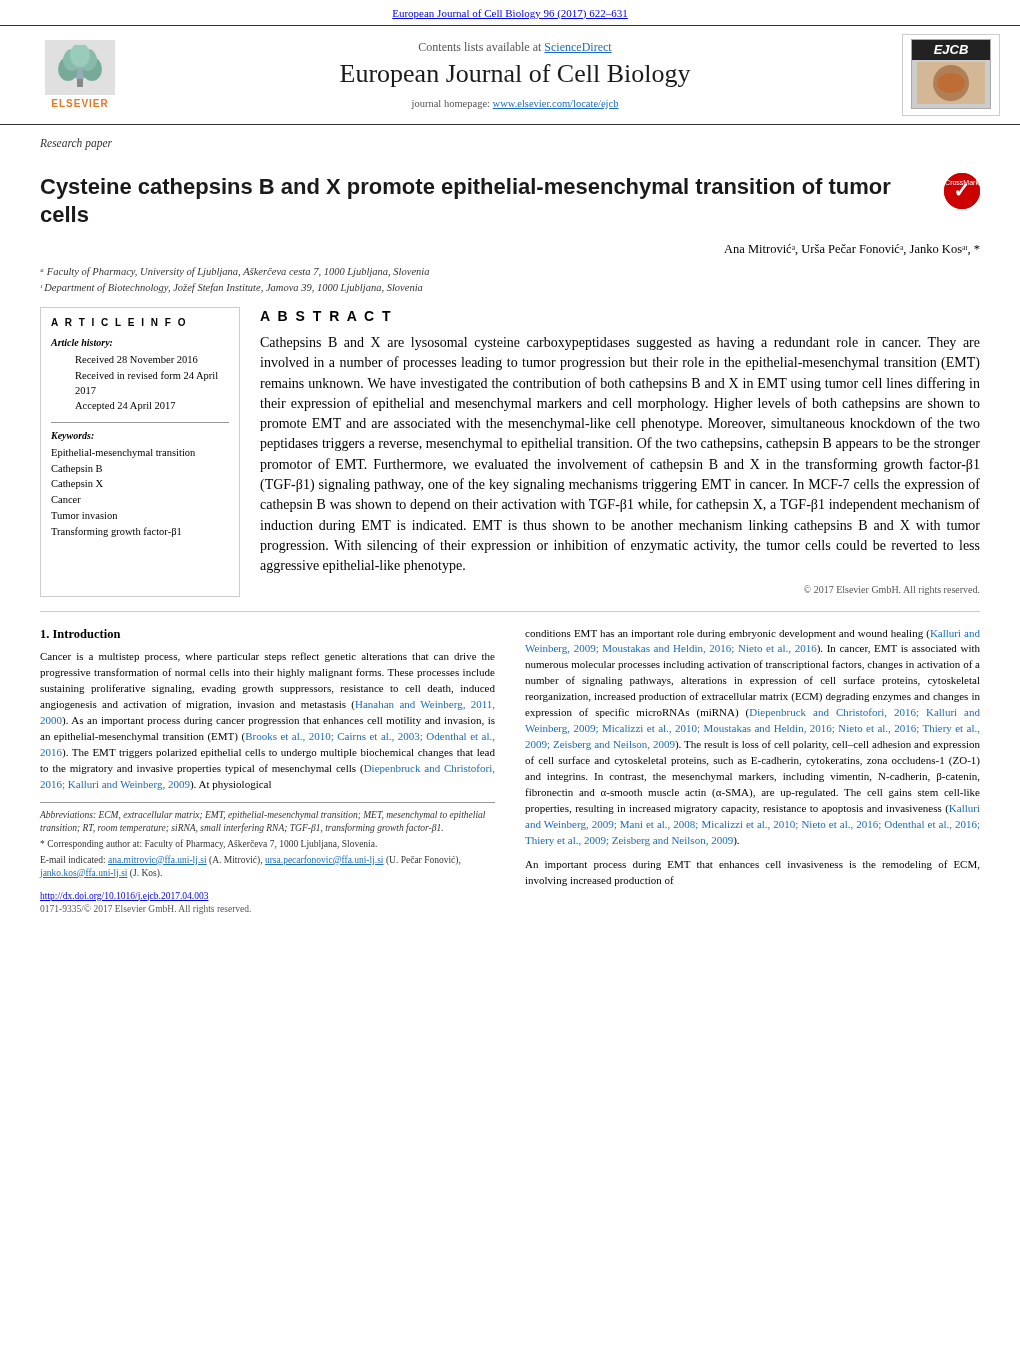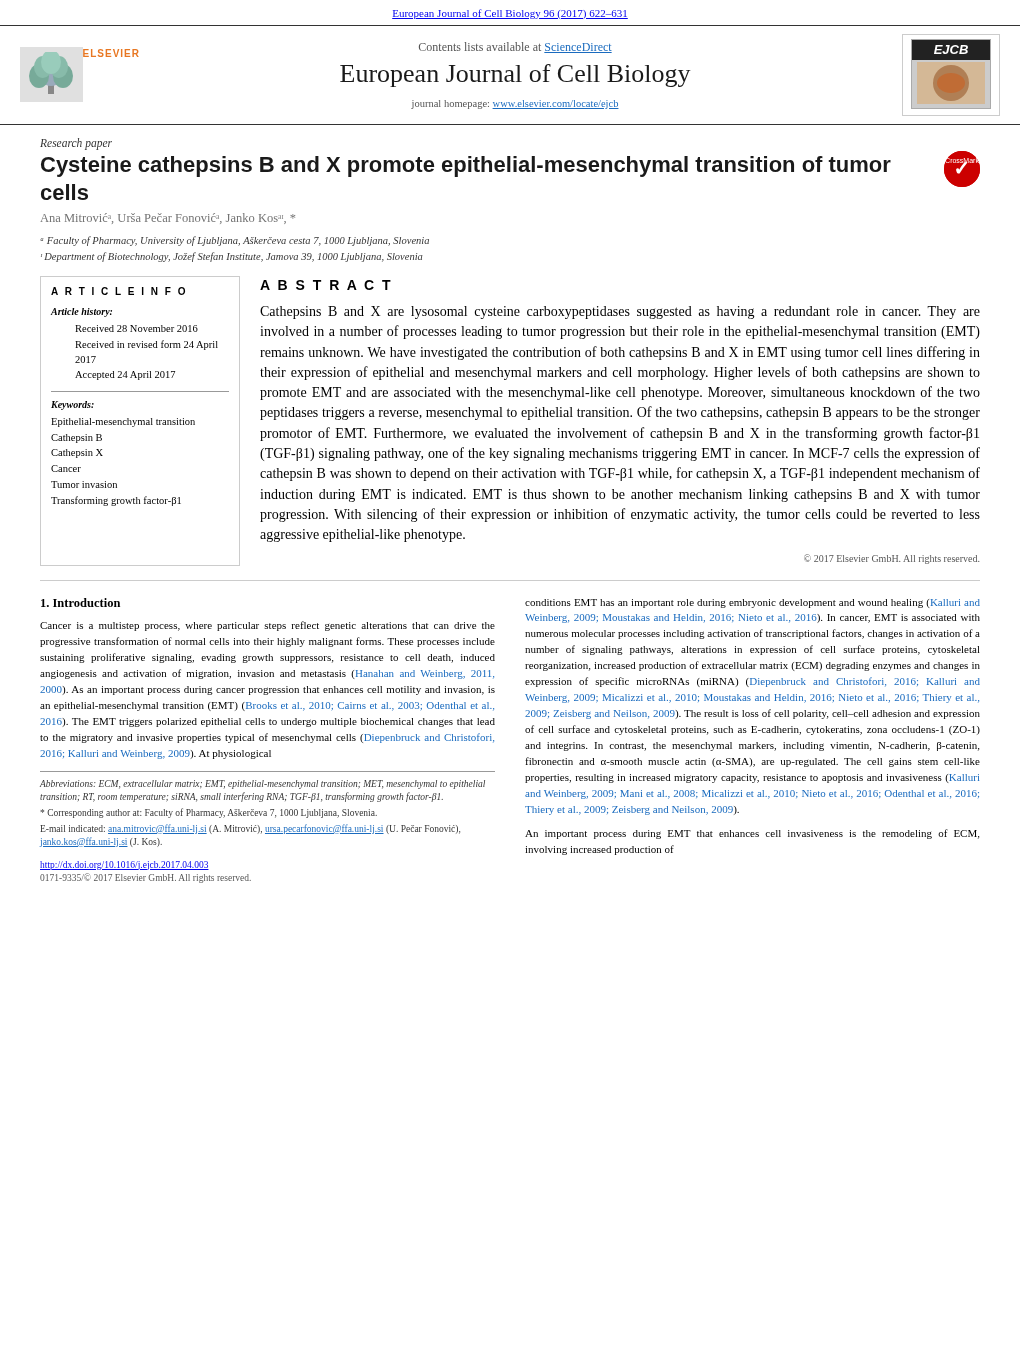--- a/index.html
+++ b/index.html
@@ -83,22 +83,22 @@
       font-weight: bold;
       color: #333;
       font-style: italic;
       border: 1px solid #aaa;
       margin-bottom: 2px;
     }
 
     
     .elsevier-logo-block {
       display: flex;
-      flex-direction: row;
-      align-items: flex-start;
+      flex-direction: column;
+      align-items: center;
     }
     .elsevier-tree {
       width: 70px;
       height: 55px;
       background: #e0e0e0;
       display: flex;
       align-items: center;
       justify-content: center;
       font-size: 9px;
       color: #555;
@@ -112,28 +112,28 @@
       letter-spacing: 1px;
     }
 
     .main-content {
       padding: 10px 40px 20px 40px;
     }
 
     .paper-type {
       font-size: 11.5px;
       font-style: italic;
-      margin-bottom: 0;
+      margin-bottom: 22px;
       color: #333;
     }
 
     .paper-title-row {
       display: flex;
       align-items: flex-start;
-      margin-bottom: 4px;
+      margin-bottom: 13px;
     }
     .paper-title {
       flex: 1;
       font-size: 22px;
       font-family: Arial, Helvetica, sans-serif;
       font-weight: bold;
       color: #1a1a1a;
       line-height: 1.25;
     }
     .crossmark {
@@ -151,21 +151,22 @@
       align-items: center;
       justify-content: center;
       color: white;
       font-size: 18px;
       font-family: Arial, sans-serif;
     }
 
     .authors {
       font-size: 12.5px;
       margin-bottom: 6px;
-      color: #737373;
+      color: #000000;
+      text-align: right;
     }
 
     .affiliations {
       font-size: 10.5px;
       color: #333;
       margin-bottom: 12px;
       font-style: italic;
     }
     .affiliations p {
       margin-bottom: 1px;

